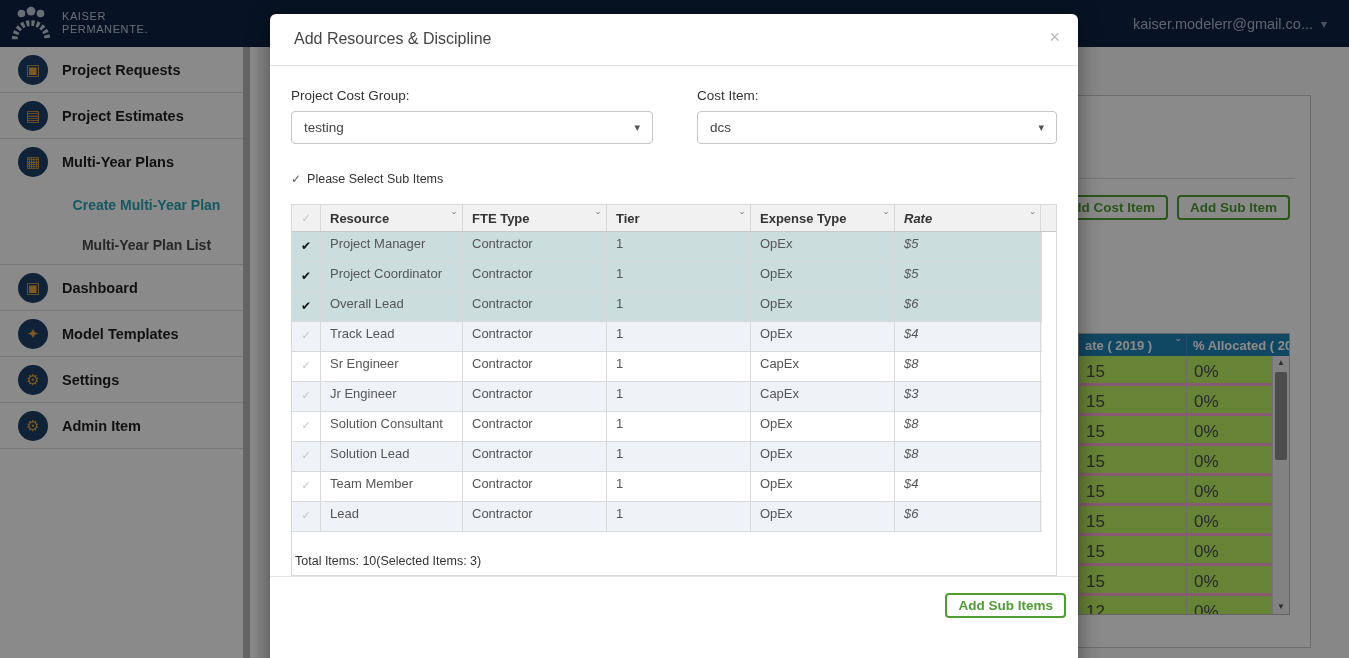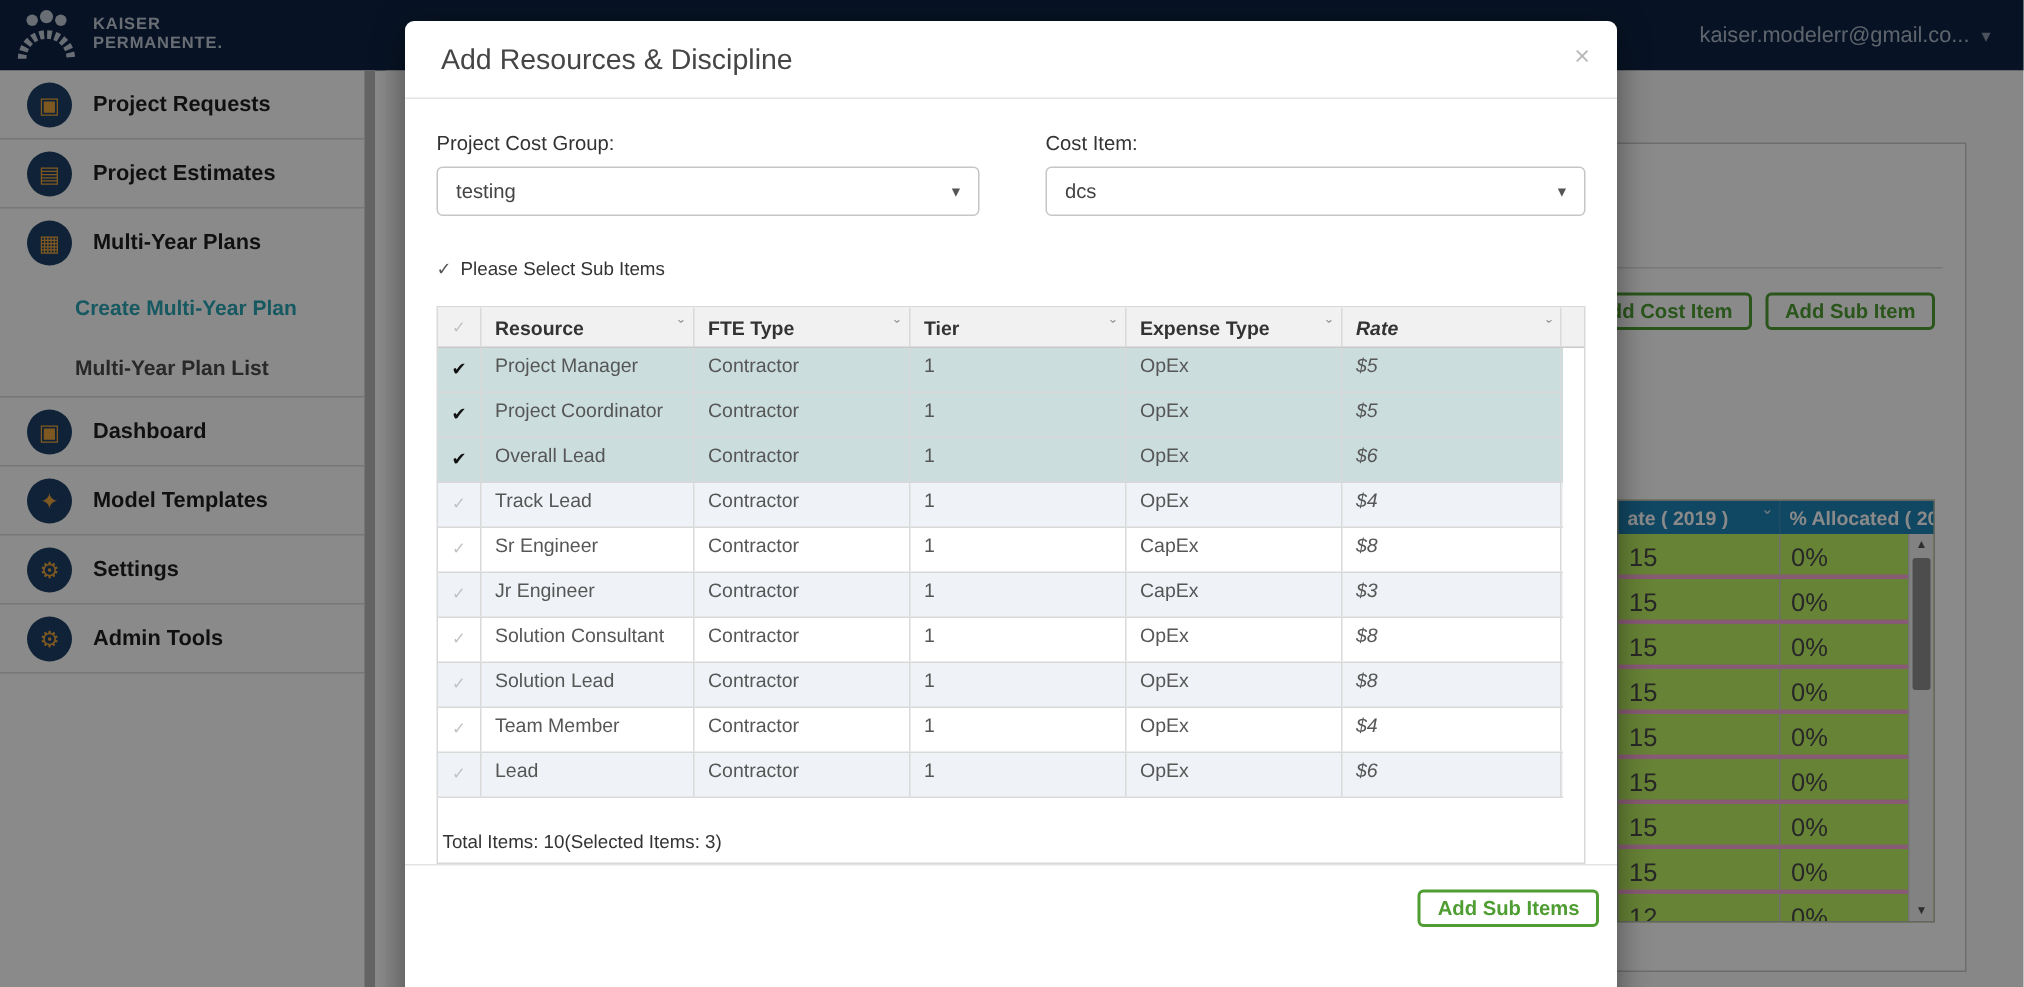--- a/index.html
+++ b/index.html
@@ -1,31 +1,31 @@
 <!DOCTYPE html>
 <html><head>
 <meta charset="utf-8">
 <style>
   * { margin:0; padding:0; box-sizing:border-box; }
   html,body { width:1349px; height:658px; overflow:hidden; font-family:"Liberation Sans","DejaVu Sans",sans-serif; background:#fff; }
 
   
   .topbar { position:absolute; left:0; top:0; width:1349px; height:47px; background:#0d2443; z-index:1; }
   .brand { position:absolute; left:10px; top:5px; display:flex; align-items:center; gap:10px; }
-  .brand-text { color:#c3cad7; font-size:11px; font-weight:bold; letter-spacing:.6px; line-height:13px; }
+  .brand-text { color:#c3cad7; font-size:11px; font-weight:normal; letter-spacing:.6px; line-height:13px; }
   .user-menu { position:absolute; right:22px; top:0; height:47px; display:flex; align-items:center; gap:8px; color:#aeb9c9; font-size:14.5px; cursor:pointer; }
   .user-caret { font-size:12px; color:#8d99ab; }
 
   
   .sidebar { position:absolute; left:0; top:47px; width:250px; height:611px; background:#ffffff; border-right:7px solid #b9b9b9; z-index:1; }
   .side-item { height:46px; display:flex; align-items:center; gap:14px; padding-left:18px; border-bottom:1px solid #dcdcdc; cursor:pointer; }
   .side-item:nth-child(3){ border-bottom:none; }
   .side-icon { width:30px; height:30px; border-radius:50%; background:#1d4066; color:#e8a33d; display:flex; align-items:center; justify-content:center; font-size:15px; flex:0 0 30px; }
   .side-label { font-size:14.5px; font-weight:bold; color:#1f1f1f; }
-  .sub-item { height:40px; display:flex; align-items:center; padding-left:50px; cursor:pointer; }
+  .sub-item { height:40px; display:flex; align-items:center; padding-left:50px; cursor:pointer;justify-content:center; }
   .sub-item .side-label { font-size:14px; }
   .sub-item.active .side-label { color:#2ba4b4; }
   .sub-item.inactive .side-label { color:#4a4a4a; }
   .sub-sep { border-bottom:1px solid #dcdcdc; }
 
   
   .content { position:absolute; left:257px; top:47px; width:1092px; height:611px; background:#fafafa; z-index:1; }
   .card { position:absolute; left:13px; top:48px; width:1041px; height:553px; background:#fff; border:1px solid #c9c9c9; }
   .card-divider { position:absolute; left:15px; right:15px; top:82px; border-top:1px solid #e0e0e0; }
   .card-buttons { position:absolute; right:20px; top:99px; display:flex; gap:9px; }
@@ -42,21 +42,21 @@
   .bg-c2 { width:86px; padding:6px 0 0 7px; }
   .vscroll { position:absolute; right:0; top:0; width:17px; height:258px; background:#f0f0f0; border-left:1px solid #d5d5d5; }
   .vs-arrow { height:14px; text-align:center; font-size:8px; color:#555; line-height:14px; cursor:pointer; }
   .vs-down { position:absolute; bottom:0; width:100%; }
   .vs-thumb { position:absolute; top:16px; left:2px; width:12px; height:88px; background:#8f8f8f; border-radius:2px; cursor:pointer; }
 
   
   .overlay { position:absolute; left:0; top:0; width:1349px; height:658px; background:rgba(0,0,0,0.46); z-index:50; }
   .modal { position:absolute; left:270px; top:14px; width:808px; height:664px; background:#fff; border-radius:6px 6px 0 0; box-shadow:0 4px 22px rgba(0,0,0,.45); z-index:100; }
   .modal-header { position:relative; height:52px; padding:16px 24px 0; border-bottom:1px solid #e4e4e4; }
-  .modal-title { font-size:19px; color:#454545; }
+  .modal-title { font-size:16px; color:#454545; }
   .modal-close { position:absolute; right:18px; top:14px; font-size:18px; color:#b9b9b9; cursor:pointer; line-height:18px; }
   .modal-body { padding:22px 21px 0; }
   .fields { display:flex; gap:44px; }
   .field1 { width:368px; } .field2 { width:366px; }
   .field-label { font-size:13.5px; color:#333; margin-bottom:8px; }
   .select { height:33px; border:1px solid #c6c6c6; border-radius:4px; display:flex; align-items:center; justify-content:space-between; padding:0 12px; font-size:13.5px; color:#444; cursor:pointer; background:#fff; }
   .select .caret { font-size:11px; color:#555; }
   .prompt { margin-top:28px; font-size:12.5px; color:#333; display:flex; gap:6px; align-items:center; }
   .prompt .check { color:#555; font-size:12px; }
 
@@ -128,21 +128,21 @@
   <div class="side-item">
     <span class="side-icon">✦</span>
     <span class="side-label">Model Templates</span>
   </div>
   <div class="side-item">
     <span class="side-icon">⚙</span>
     <span class="side-label">Settings</span>
   </div>
   <div class="side-item">
     <span class="side-icon">⚙</span>
-    <span class="side-label">Admin Tools</span>
+    <span class="side-label">Admin Item</span>
   </div>
 </div>
 
 <div class="content">
   <div class="card">
     <div class="card-divider"></div>
     <div class="card-buttons">
       <button class="btn-green">Add Cost Item</button>
       <button class="btn-green">Add Sub Item</button>
     </div>

